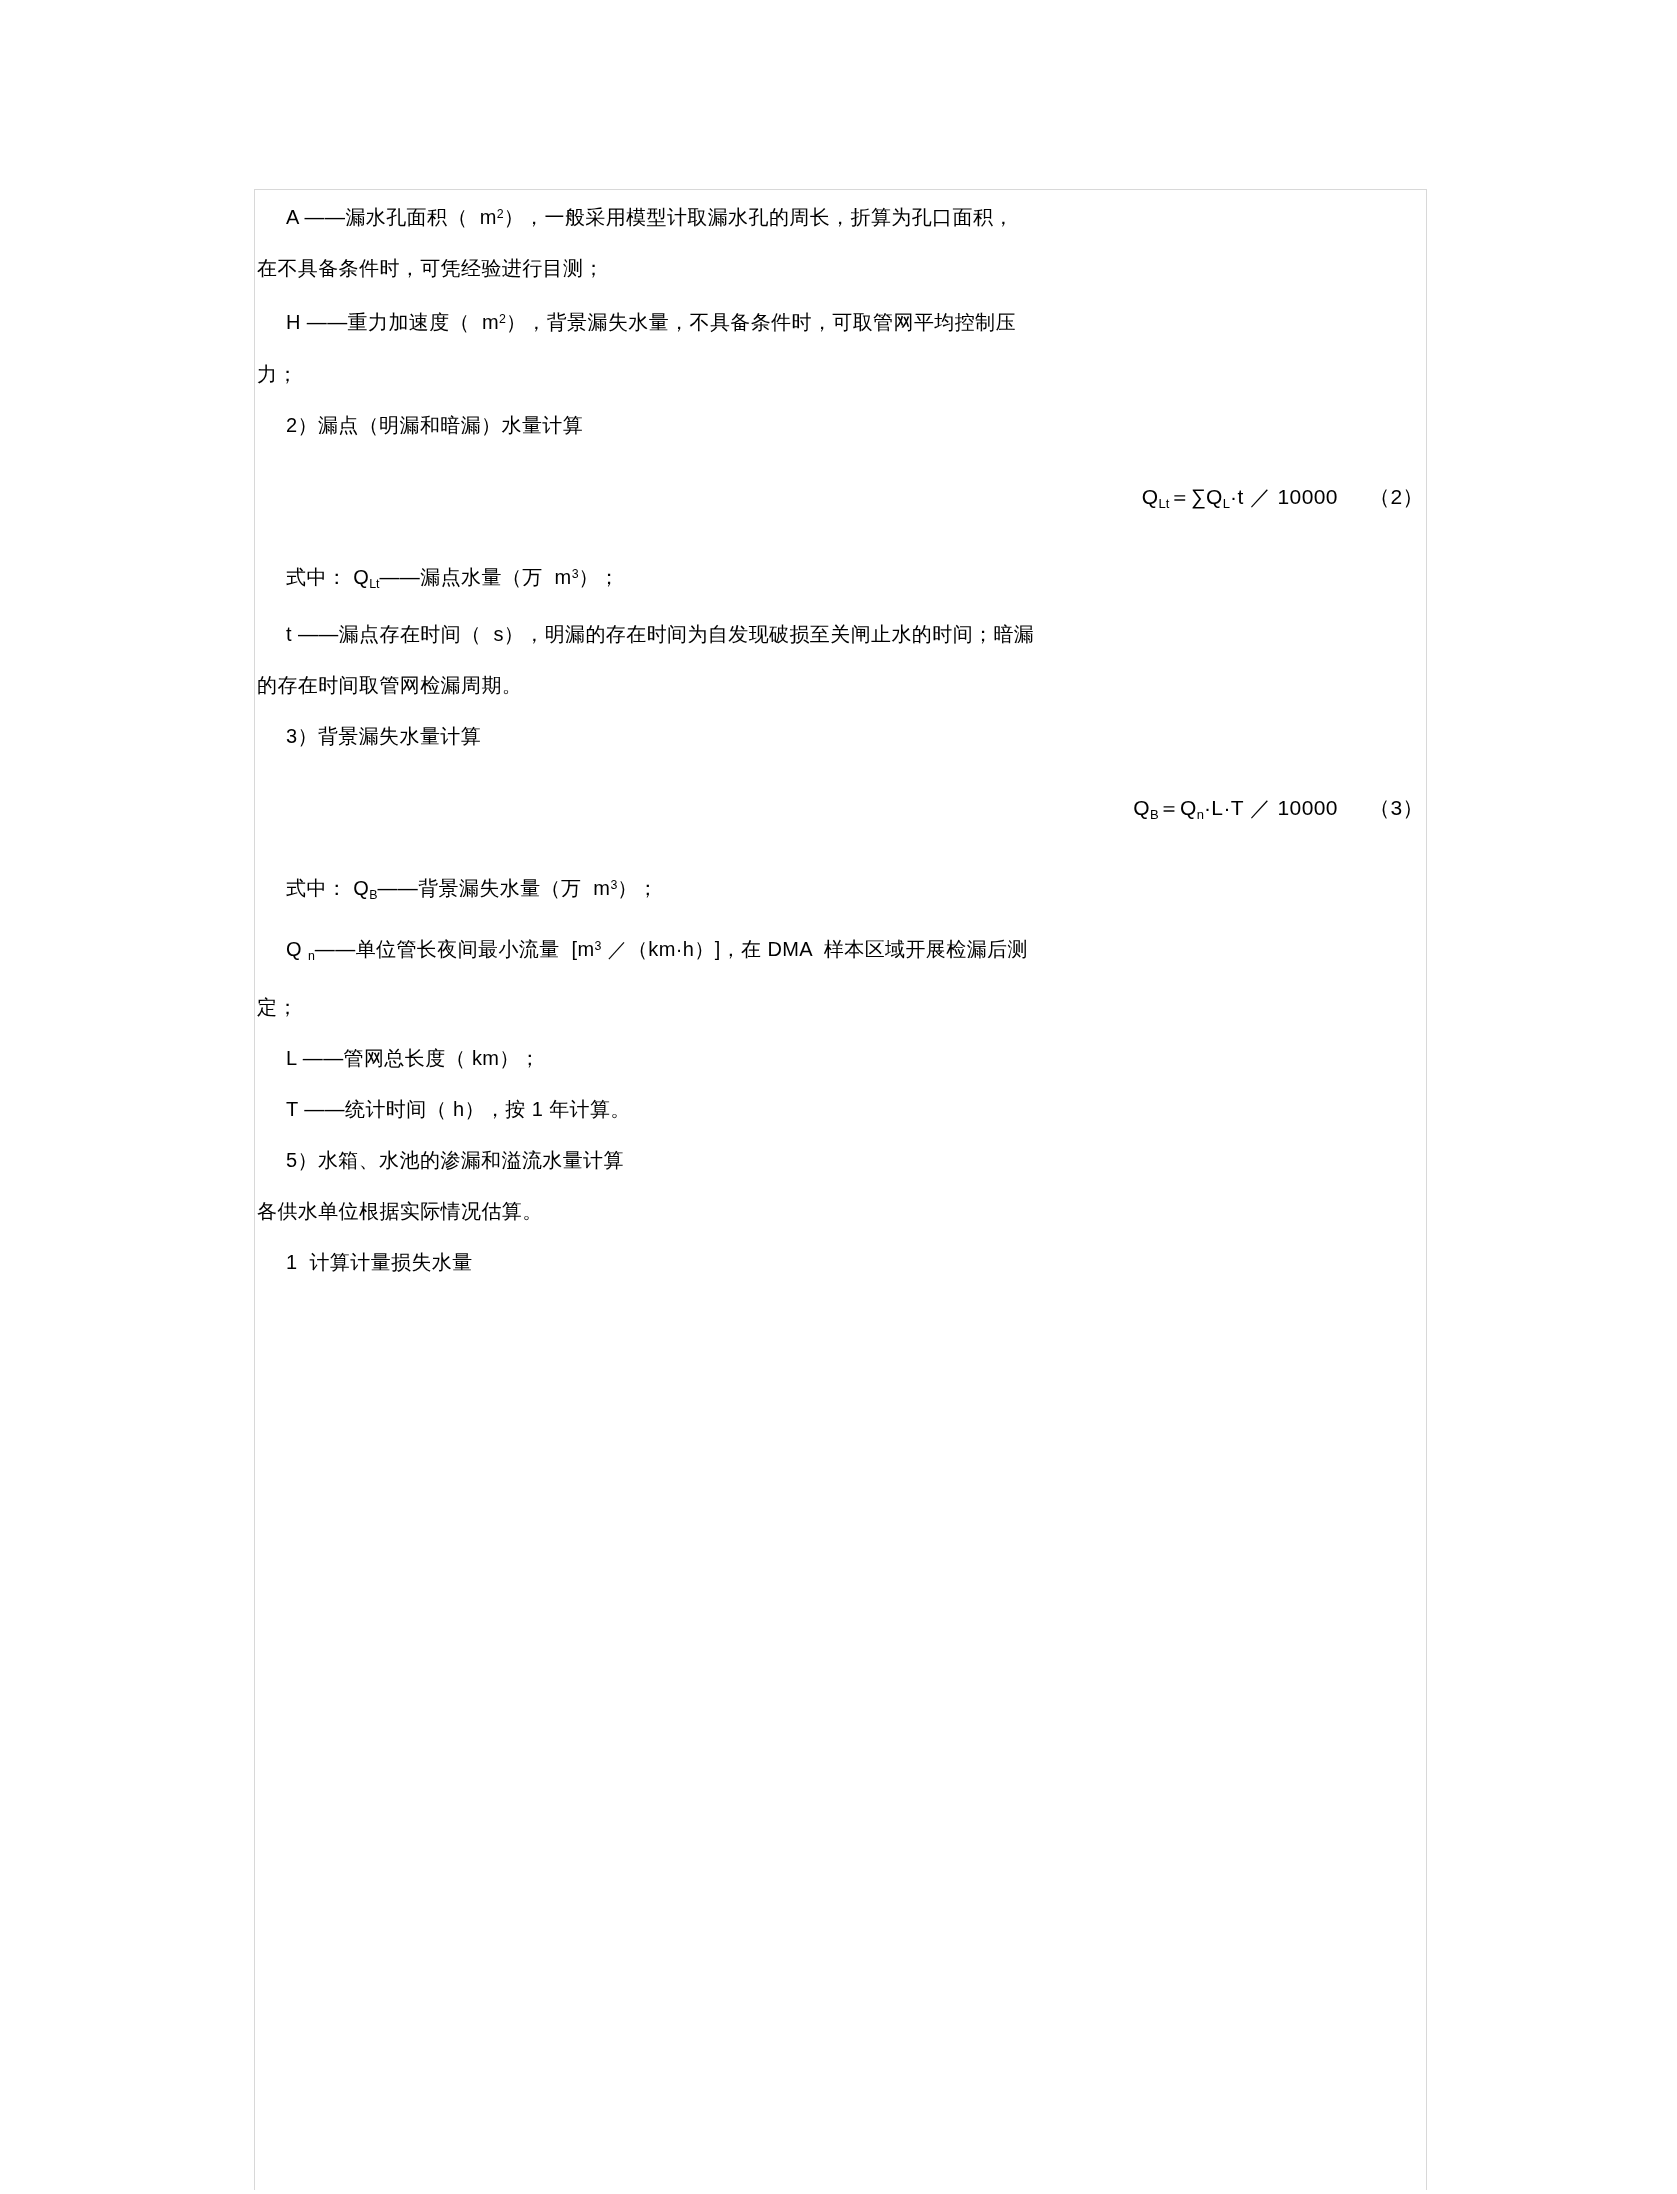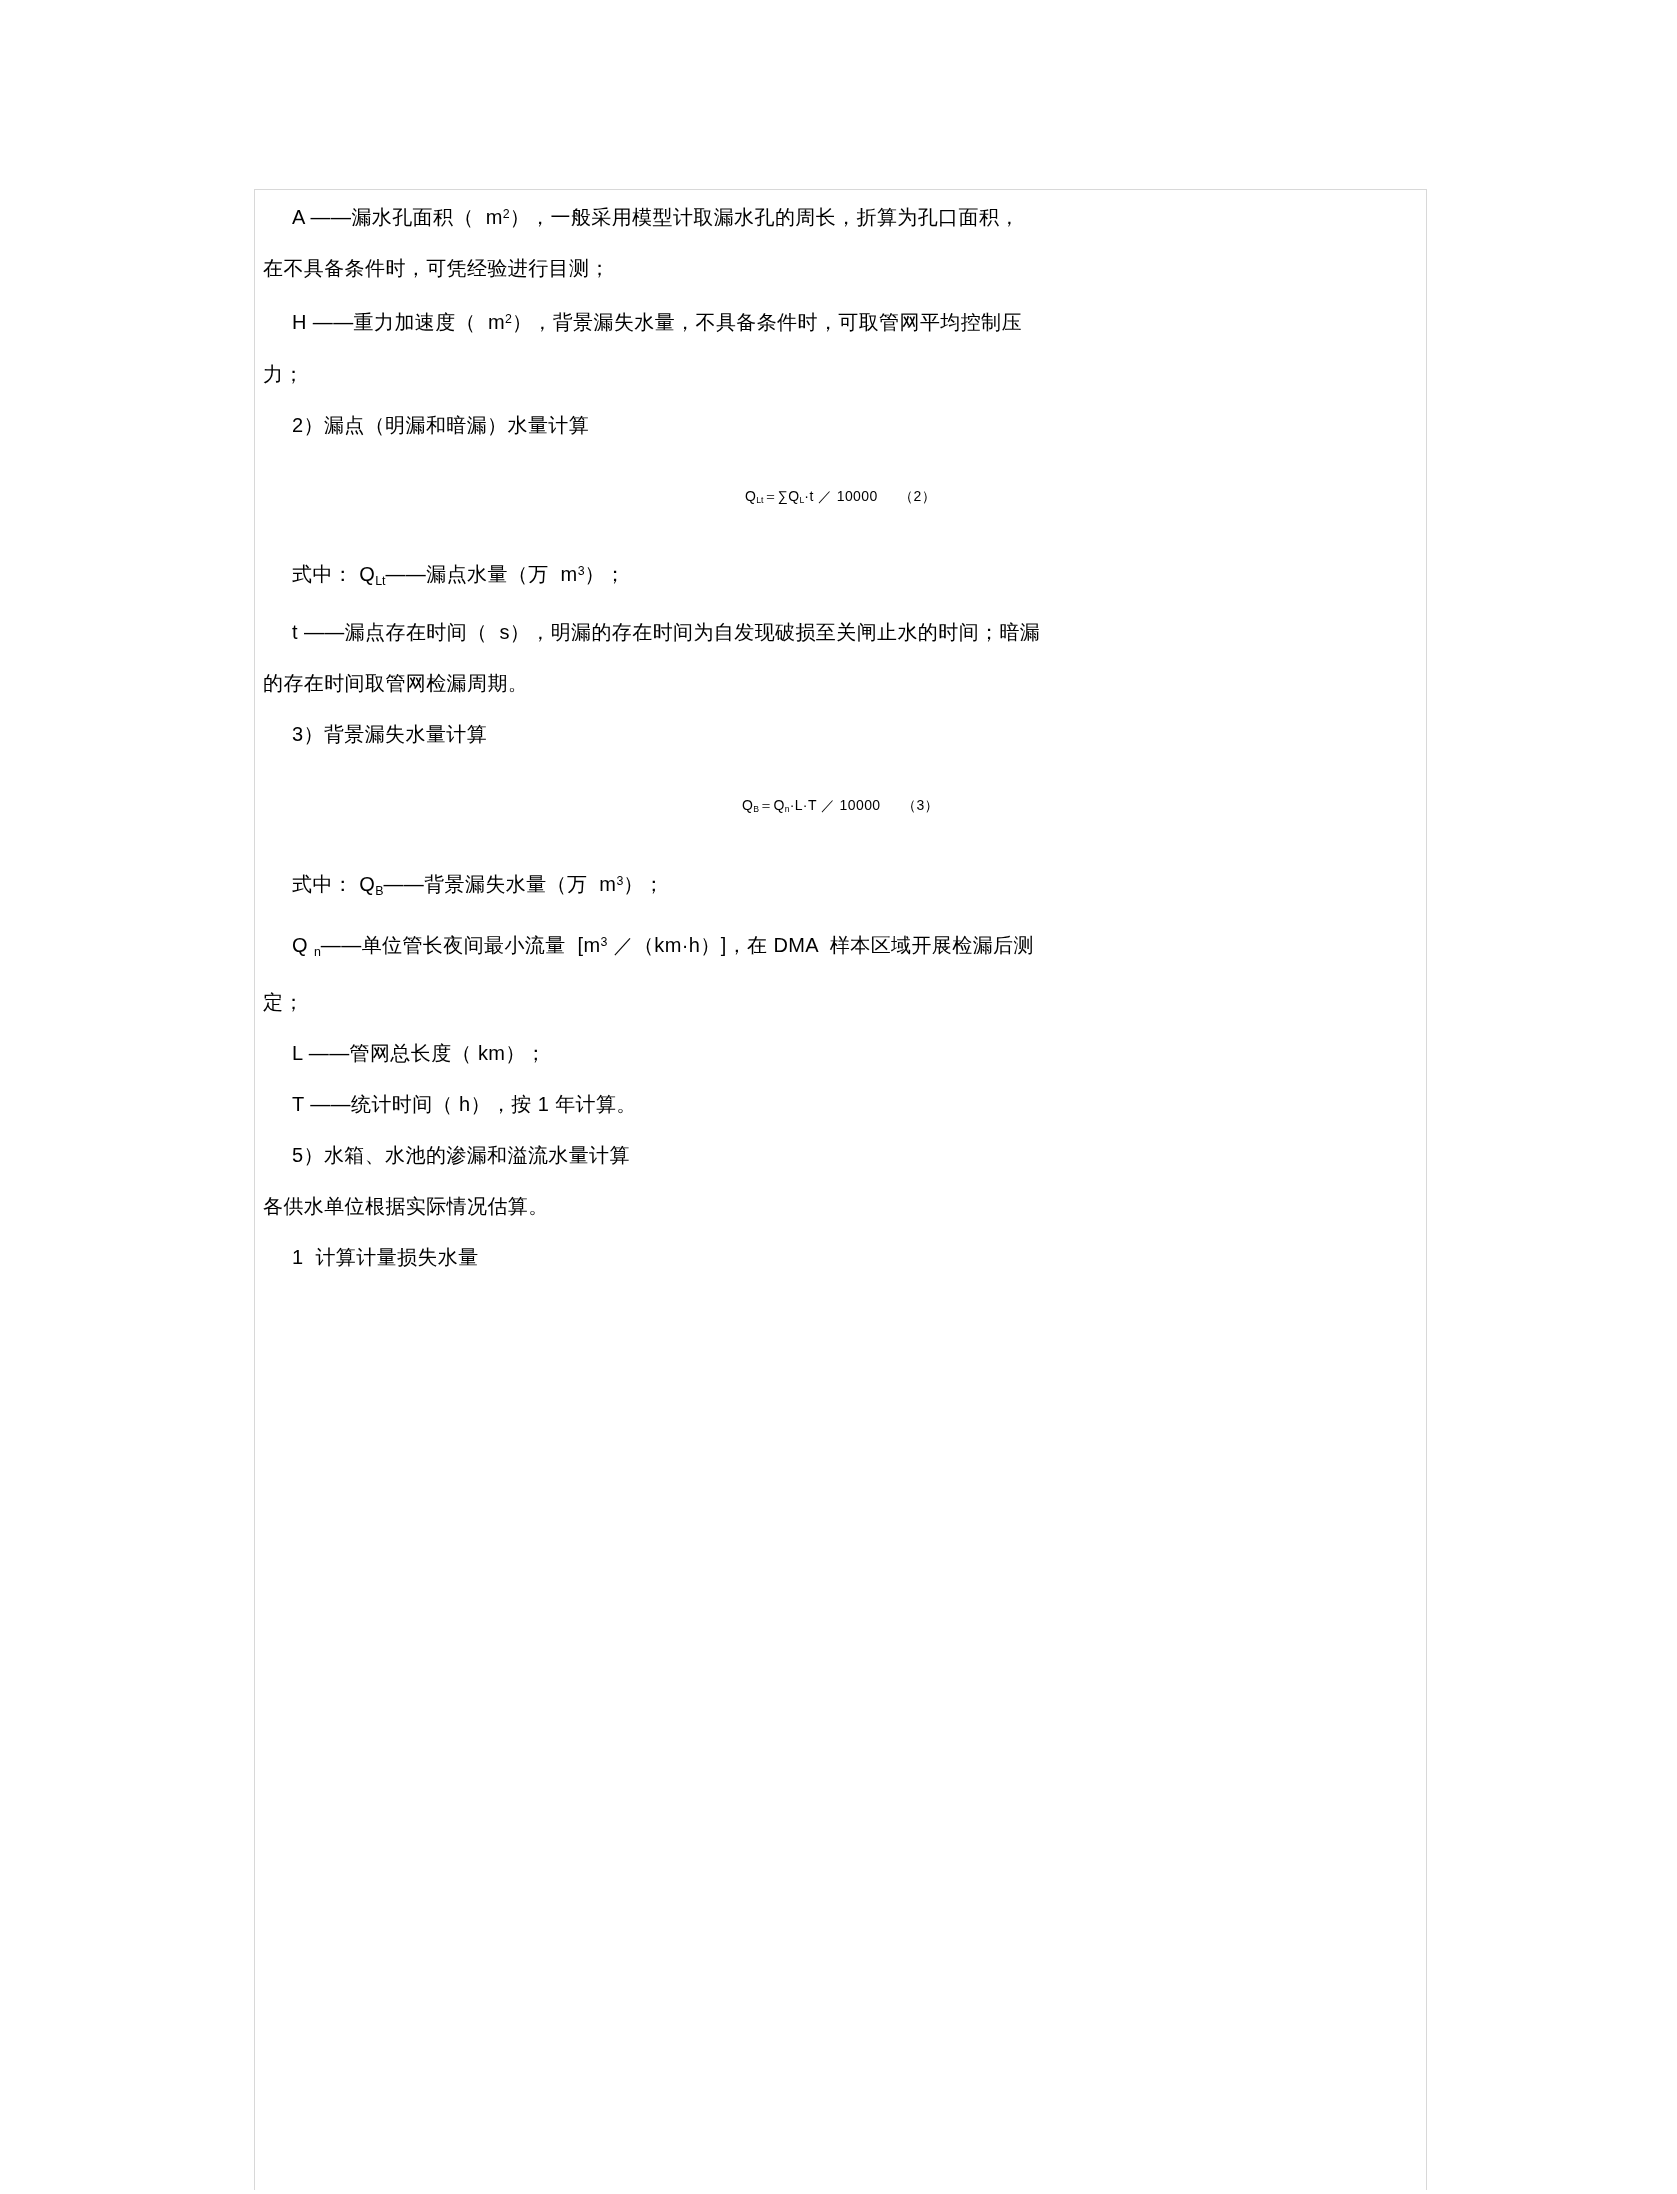--- a/index.html
+++ b/index.html
@@ -31,42 +31,42 @@
     border-right: 0.9px solid #d8d8d8;
     border-top: 0.9px solid #d8d8d8;
     box-sizing: border-box;
   }
   .body-text {
     position: absolute;
     left: 254px;
     top: 189px;
     width: 1173px;
     box-sizing: border-box;
-    padding: 0 9px;
+    padding: 0 3px;
   }
   p {
     margin: 0;
     font-size: 20px;
     line-height: 51px;
     letter-spacing: 0.4px;
     color: #000000;
     white-space: pre-wrap;
   }
   p.indent {
     text-indent: 29px;
   }
   p.noindent {
     text-indent: 0;
   }
   p.formula {
-    text-align: center;
+    text-align: right;
     text-indent: 0;
     margin-top: 20px;
     margin-bottom: 20px;
-    font-size: 14px;
+    font-size: 21px;
   }
   .sub {
     font-size: 0.62em;
     vertical-align: -0.28em;
     letter-spacing: 0;
   }
   .sup {
     font-size: 0.62em;
     vertical-align: 0.52em;
     letter-spacing: 0;

